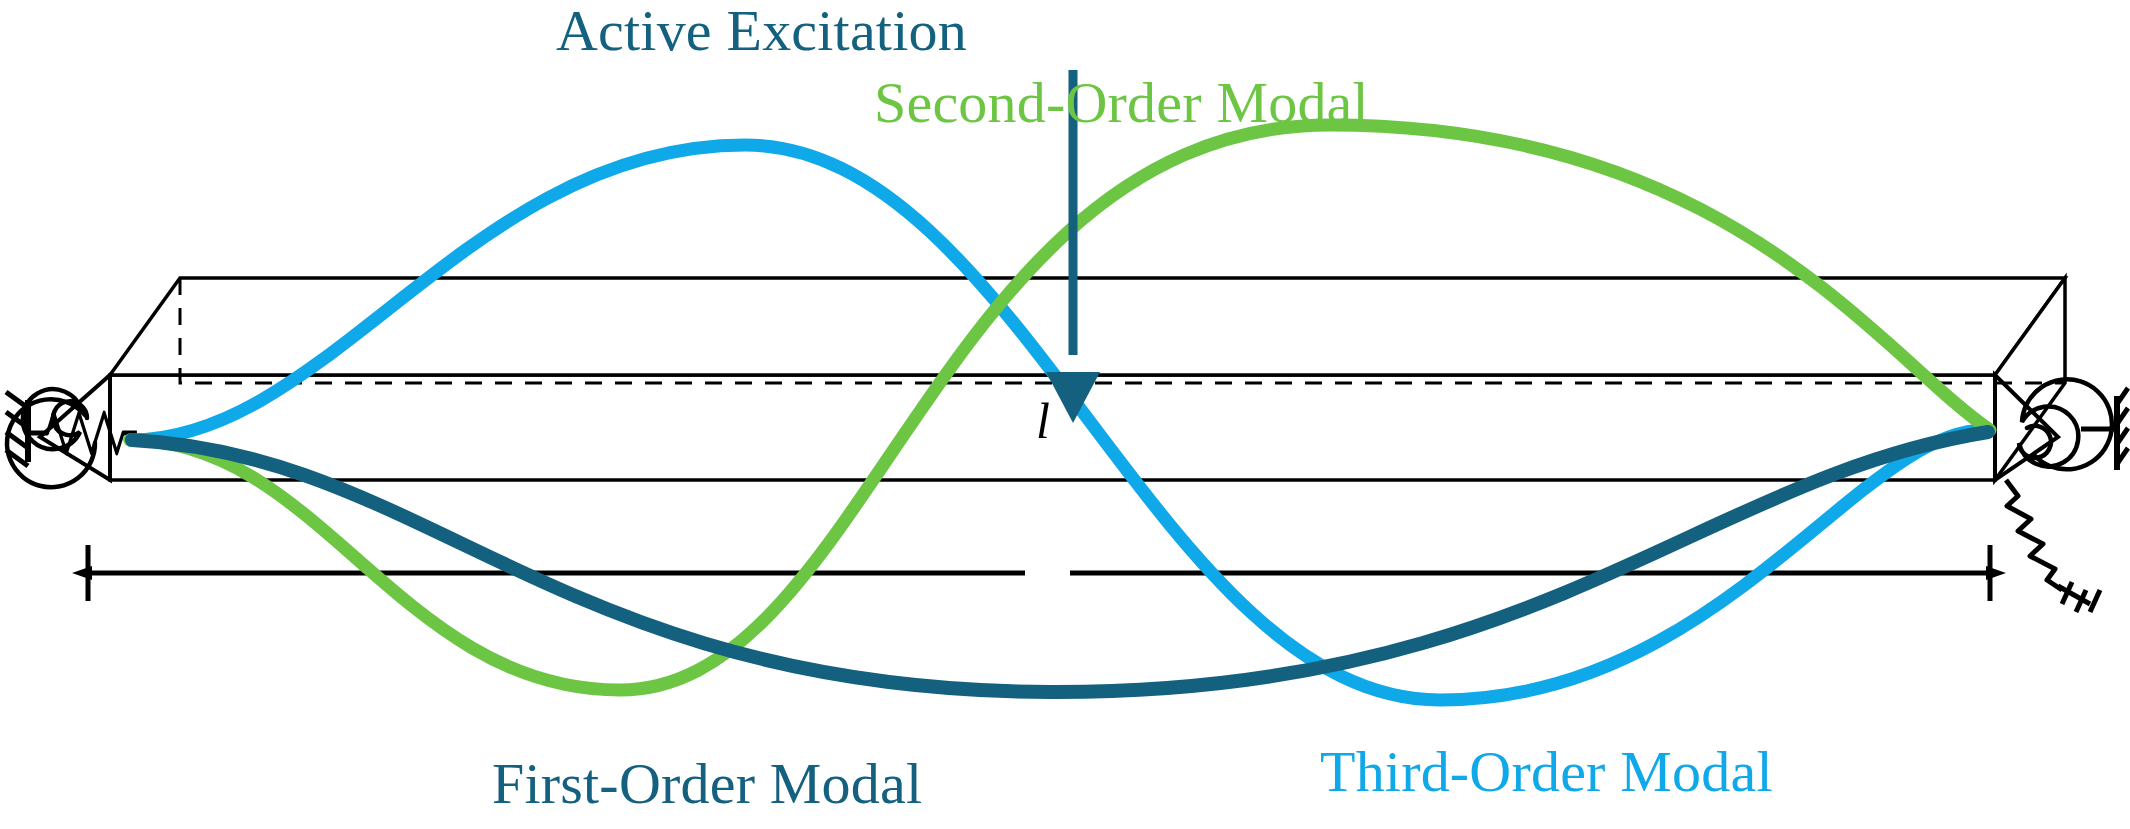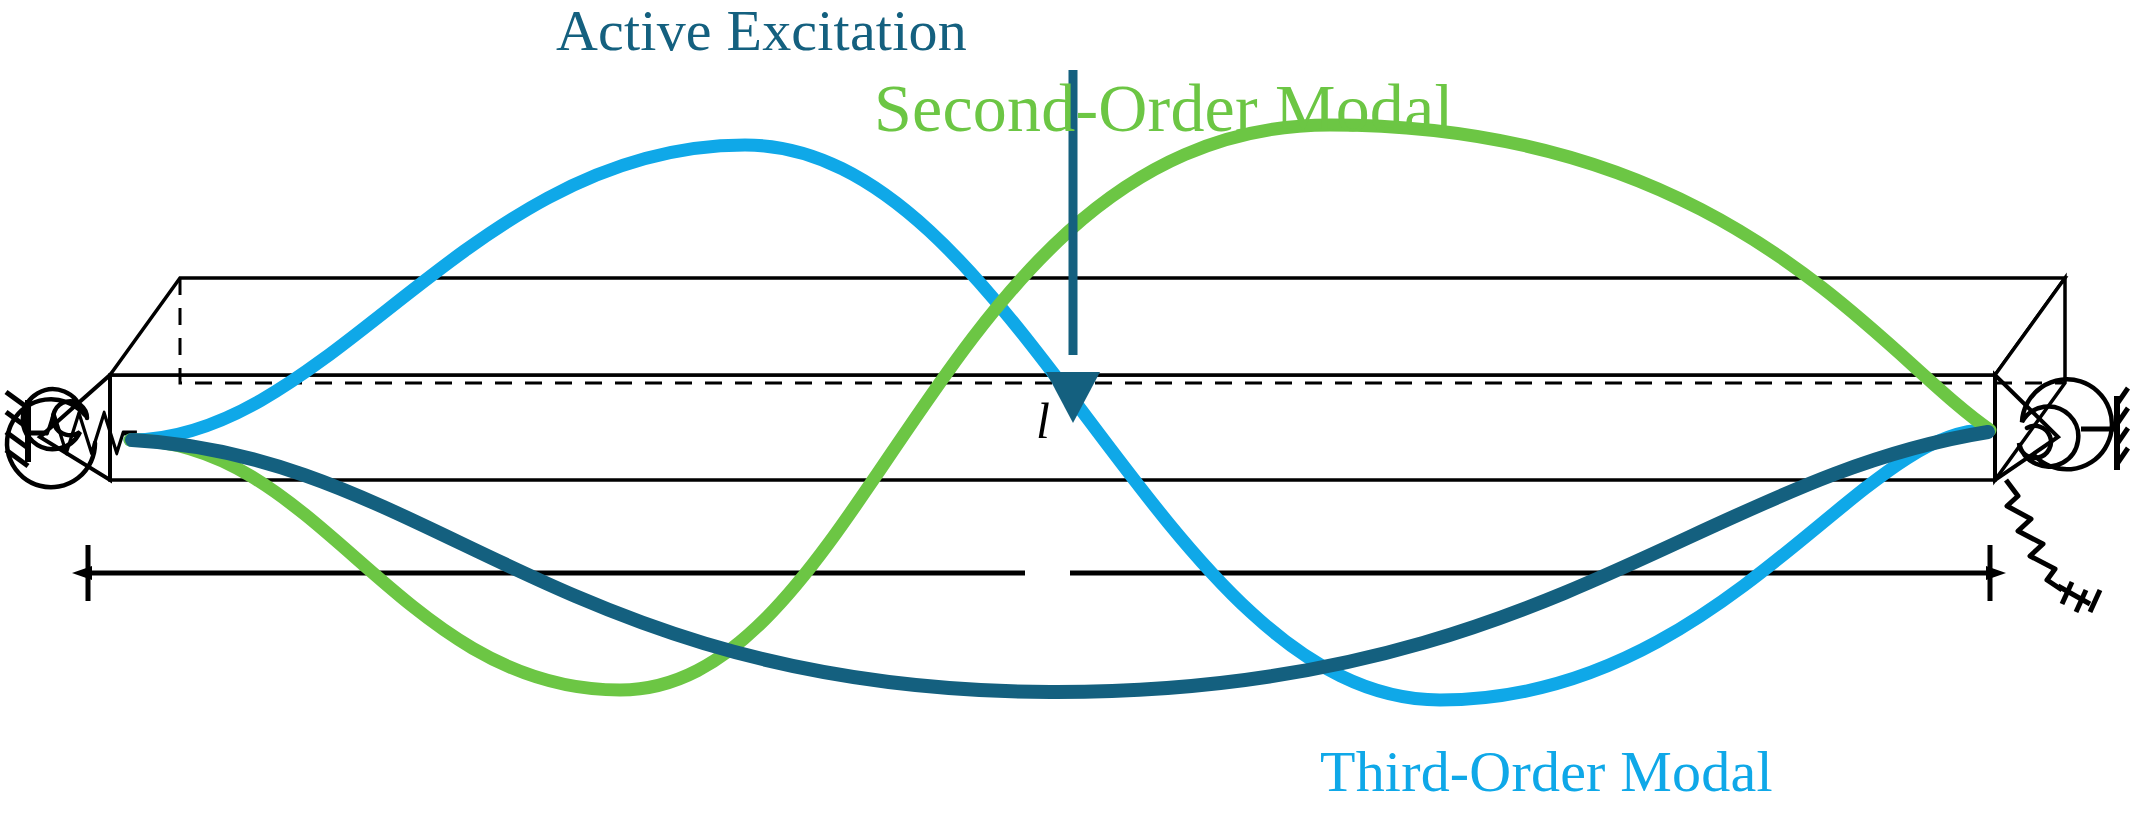--- a/index.html
+++ b/index.html
@@ -37,21 +37,21 @@
     letter-spacing: 0.2px;
   }
   #label-active-excitation {
     left: 556px;
     top: 2px;
     font-size: 58px;
   }
   #label-second-order {
     left: 874px;
     top: 74px;
-    font-size: 68px;
+    font-size: 58px;
   }
   #label-first-order {
     left: 492px;
     top: 755px;
     font-size: 58px;
   }
   #label-third-order {
     left: 1320px;
     top: 743px;
     font-size: 58px;
@@ -168,18 +168,19 @@
       <line x1="1073" y1="70" x2="1073" y2="355" stroke="#14607F" stroke-width="9"></line>
       <path d="M1046,372 L1100,372 L1073,423 Z" fill="#14607F"></path>
     </g>
 
   </svg>
 
   <div class="fig-label" id="label-active-excitation" style="color:#14607F">Active Excitation</div>
 
   <div class="fig-label" id="label-second-order" style="color:#6CC644">Second-Order Modal</div>
 
+  <div class="fig-label" id="label-first-order" style="color:#14607F">First-Order Modal</div>
 
   <div class="fig-label" id="label-third-order" style="color:#0FA8E8">Third-Order Modal</div>
 
   <div id="label-length">l</div>
 
 </div>
 
 </body></html>

